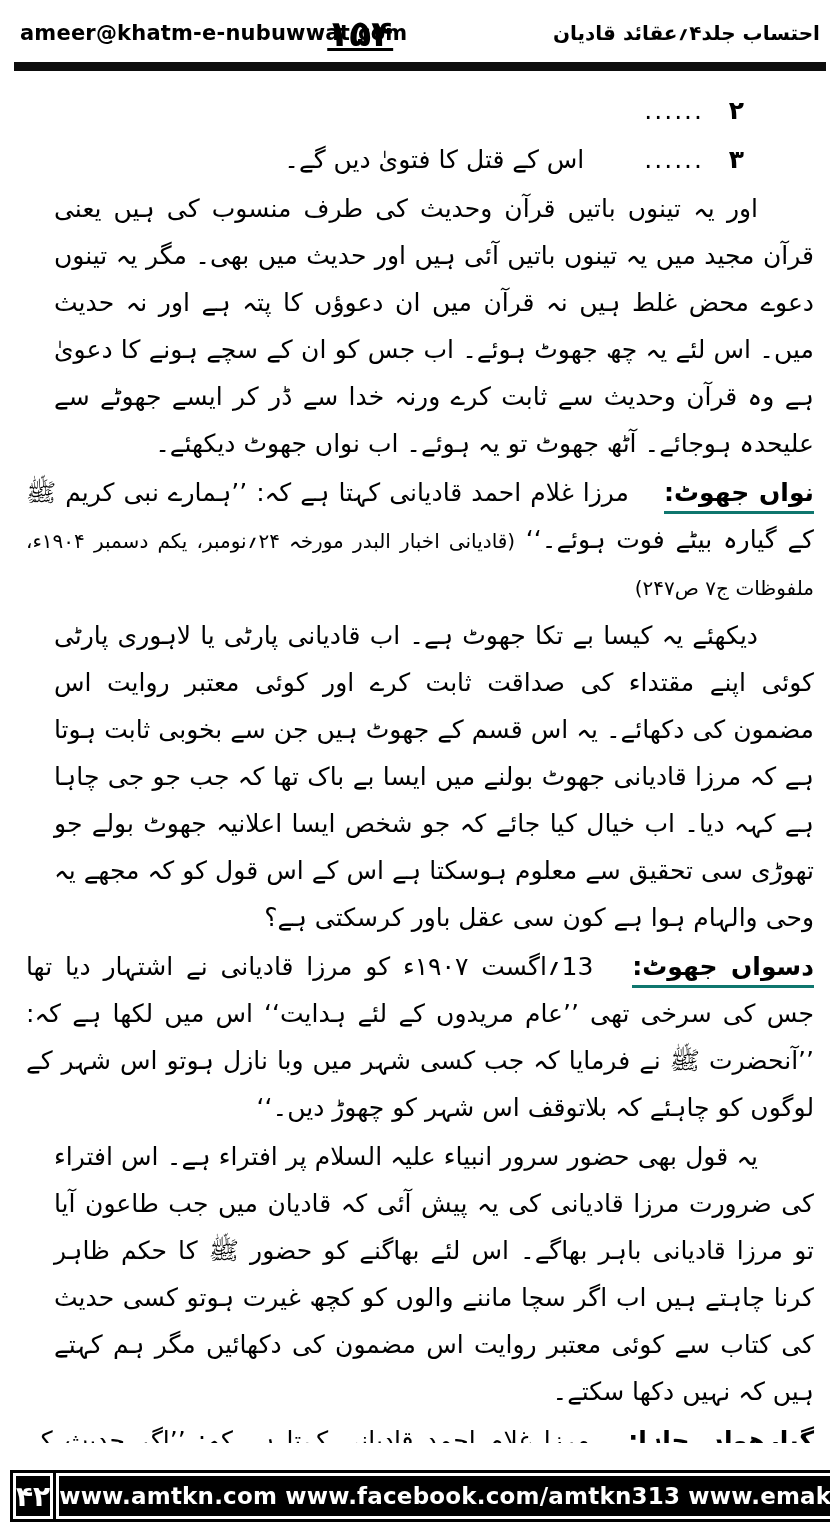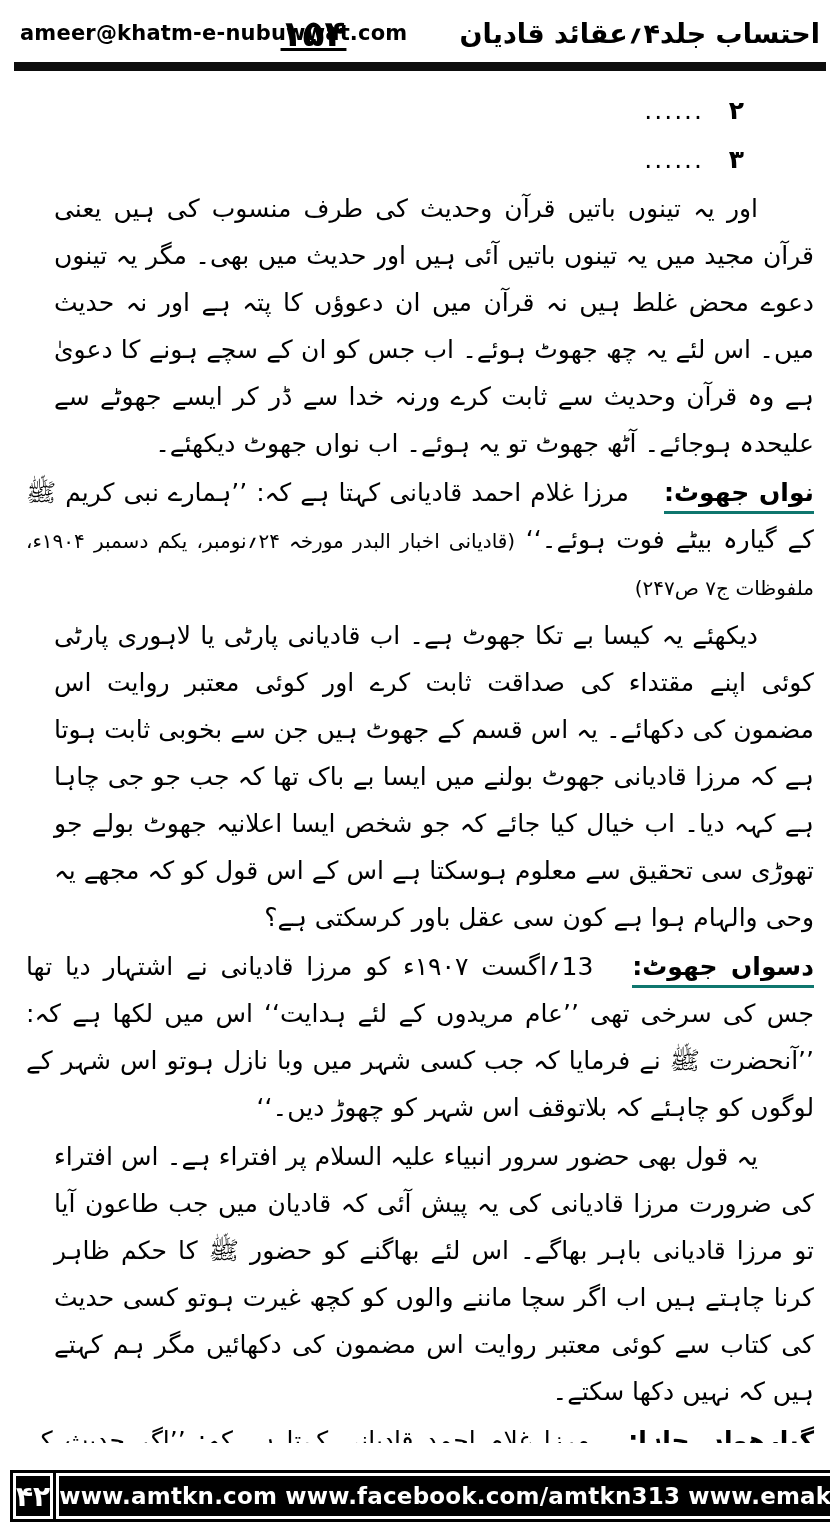--- a/index.html
+++ b/index.html
@@ -10,21 +10,21 @@
     background:#ffffff; overflow:hidden;
   }
 
   
   .header {
     display:flex; align-items:center; justify-content:space-between;
     padding:12px 20px 4px 20px; height:58px;
   }
   .header-email { font-size:21px; font-weight:bold; letter-spacing:0.2px; }
   .header-page-num { font-size:36px; font-weight:bold; margin-left:-240px;text-decoration:underline; }
-  .header-title { font-size:27px; font-weight:bold; direction:rtl; }
+  .header-title { font-size:20px; font-weight:bold; direction:rtl; }
   .header-rule { height:9px; background:#0d0d0d; margin:4px 14px 0 14px; }
 
   
   .content {
     direction:rtl; text-align:justify;
     padding:16px 26px 0 26px;
     font-size:25px; line-height:1.88;
     height:1372px; overflow:hidden;
   }
   .num-line {
@@ -78,20 +78,21 @@
   <div class="content">
 
     <div class="num-line">
       <span class="num">۲</span>
       <span class="dots">......</span>
     </div>
 
     <div class="num-line">
       <span class="num">۳</span>
       <span class="dots">......</span>
+      <span class="txt">اس کے قتل کا فتویٰ دیں گے۔</span>
     </div>
 
     <p class="para">اور یہ تینوں باتیں قرآن وحدیث کی طرف منسوب کی ہیں یعنی قرآن مجید میں یہ تینوں باتیں آئی ہیں اور حدیث میں بھی۔ مگر یہ تینوں دعوے محض غلط ہیں نہ قرآن میں ان دعوؤں کا پتہ ہے اور نہ حدیث میں۔ اس لئے یہ چھ جھوٹ ہوئے۔ اب جس کو ان کے سچے ہونے کا دعویٰ ہے وہ قرآن وحدیث سے ثابت کرے ورنہ خدا سے ڈر کر ایسے جھوٹے سے علیحدہ ہوجائے۔ آٹھ جھوٹ تو یہ ہوئے۔ اب نواں جھوٹ دیکھئے۔</p>
 
     <p class="lie-para">
       <span class="lie-heading">نواں جھوٹ:</span>
       <span>مرزا غلام احمد قادیانی کہتا ہے کہ: ’’ہمارے نبی کریم ﷺ کے گیارہ بیٹے فوت ہوئے۔‘‘</span>
       <span class="ref">(قادیانی اخبار البدر مورخہ ۲۴؍نومبر، یکم دسمبر ۱۹۰۴ء، ملفوظات ج۷ ص۲۴۷)</span>
     </p>
 

